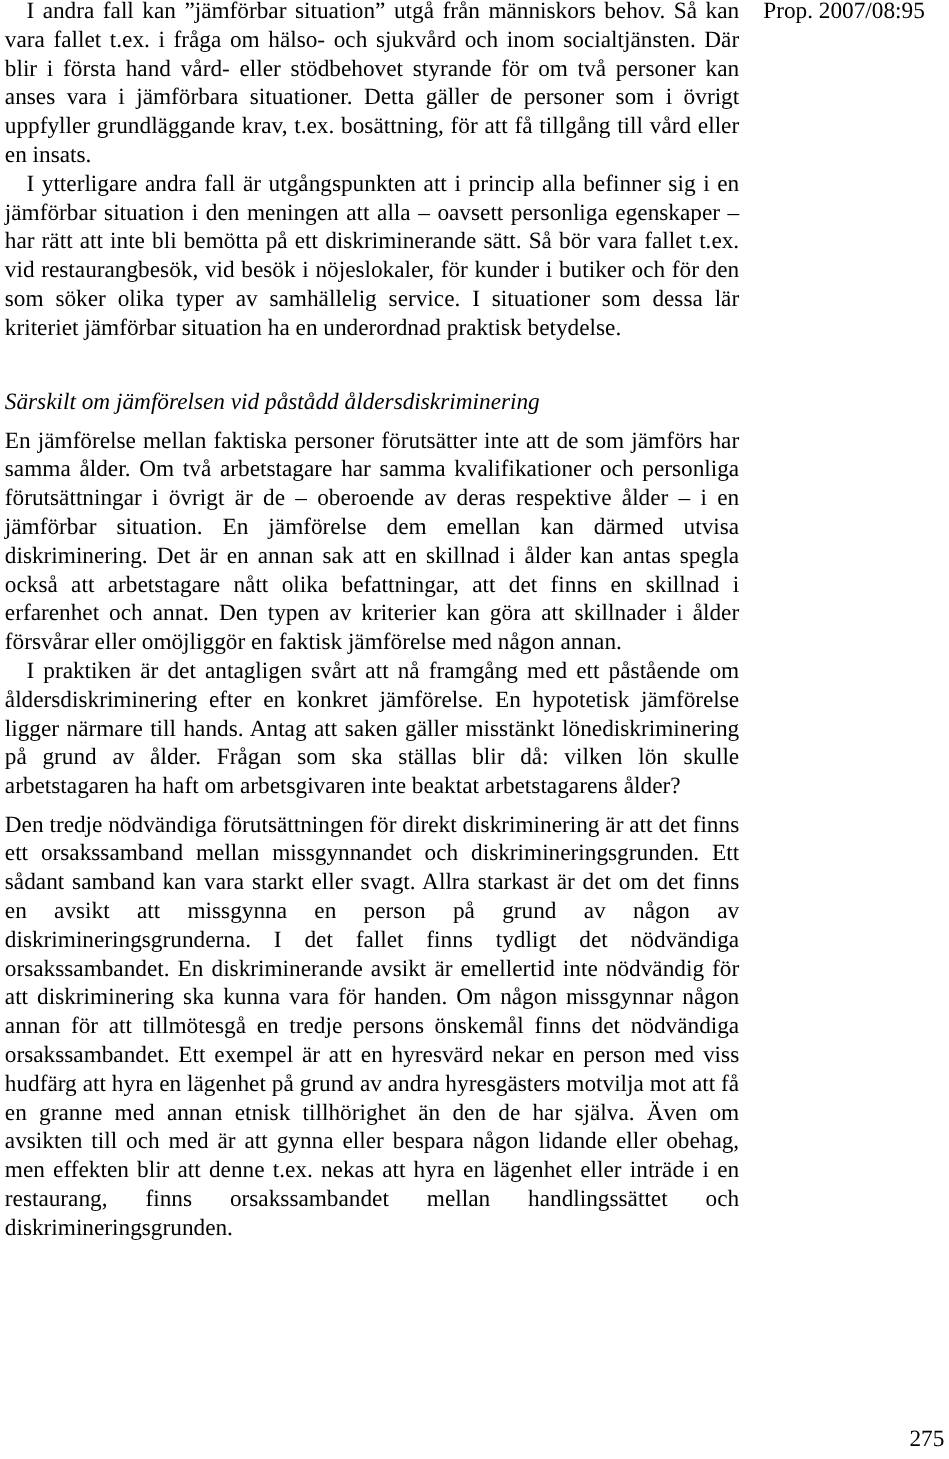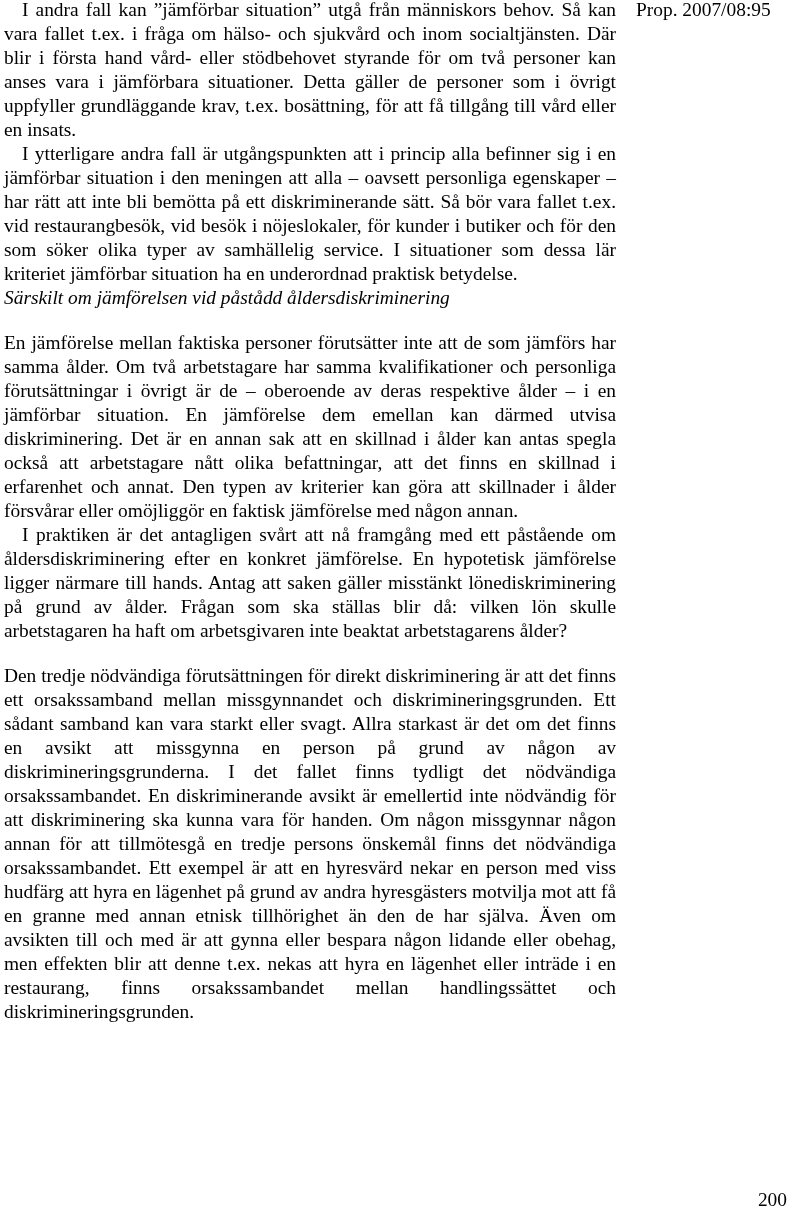--- a/index.html
+++ b/index.html
@@ -31,22 +31,22 @@
     .para.indent {
       text-indent: 18px;
     }
     .heading {
       margin: 0;
       font-style: italic;
       font-weight: normal;
       font-size: 19.4px;
       line-height: 24px;
     }
-    .gap-before-heading { }
-    .gap-after-heading { margin-top: 21px; }
+    .gap-before-heading { margin-top: 38px; }
+    .gap-after-heading { margin-top: 8px; }
     .running-header {
       position: absolute;
       left: 636px;
       top: -2px;
       font-size: 19.4px;
       line-height: 24px;
       white-space: nowrap;
     }
     .page-number {
       position: absolute;
@@ -65,13 +65,13 @@
   <p class="para indent">I andra fall kan ”jämförbar situation” utgå från människors behov. Så kan vara fallet t.ex. i fråga om hälso- och sjukvård och inom socialtjänsten. Där blir i första hand vård- eller stödbehovet styrande för om två personer kan anses vara i jämförbara situationer. Detta gäller de personer som i övrigt uppfyller grundläggande krav, t.ex. bosättning, för att få tillgång till vård eller en insats.</p>
   <p class="para indent">I ytterligare andra fall är utgångspunkten att i princip alla befinner sig i en jämförbar situation i den meningen att alla – oavsett personliga egenskaper – har rätt att inte bli bemötta på ett diskriminerande sätt. Så bör vara fallet t.ex. vid restaurangbesök, vid besök i nöjeslokaler, för kunder i butiker och för den som söker olika typer av samhällelig service. I situationer som dessa lär kriteriet jämförbar situation ha en underordnad praktisk betydelse.</p>
 
   <h2 class="heading gap-before-heading">Särskilt om jämförelsen vid påstådd åldersdiskriminering</h2>
   <p class="para gap-after-heading">En jämförelse mellan faktiska personer förutsätter inte att de som jämförs har samma ålder. Om två arbetstagare har samma kvalifikationer och personliga förutsättningar i övrigt är de – oberoende av deras respektive ålder – i en jämförbar situation. En jämförelse dem emellan kan därmed utvisa diskriminering. Det är en annan sak att en skillnad i ålder kan antas spegla också att arbetstagare nått olika befattningar, att det finns en skillnad i erfarenhet och annat. Den typen av kriterier kan göra att skillnader i ålder försvårar eller omöjliggör en faktisk jämförelse med någon annan.</p>
   <p class="para indent">I praktiken är det antagligen svårt att nå framgång med ett påstående om åldersdiskriminering efter en konkret jämförelse. En hypotetisk jämförelse ligger närmare till hands. Antag att saken gäller misstänkt lönediskriminering på grund av ålder. Frågan som ska ställas blir då: vilken lön skulle arbetstagaren ha haft om arbetsgivaren inte beaktat arbetstagarens ålder?</p>
 
   <p class="para gap-after-heading">Den tredje nödvändiga förutsättningen för direkt diskriminering är att det finns ett orsakssamband mellan missgynnandet och diskrimineringsgrunden. Ett sådant samband kan vara starkt eller svagt. Allra starkast är det om det finns en avsikt att missgynna en person på grund av någon av diskrimineringsgrunderna. I det fallet finns tydligt det nödvändiga orsakssambandet. En diskriminerande avsikt är emellertid inte nödvändig för att diskriminering ska kunna vara för handen. Om någon missgynnar någon annan för att tillmötesgå en tredje persons önskemål finns det nödvändiga orsakssambandet. Ett exempel är att en hyresvärd nekar en person med viss hudfärg att hyra en lägenhet på grund av andra hyresgästers motvilja mot att få en granne med annan etnisk tillhörighet än den de har själva. Även om avsikten till och med är att gynna eller bespara någon lidande eller obehag, men effekten blir att denne t.ex. nekas att hyra en lägenhet eller inträde i en restaurang, finns orsakssambandet mellan handlingssättet och diskrimineringsgrunden.</p>
 </div>
 
-<div class="page-number">200</div>
+<div class="page-number">275</div>
 
 </body></html>

